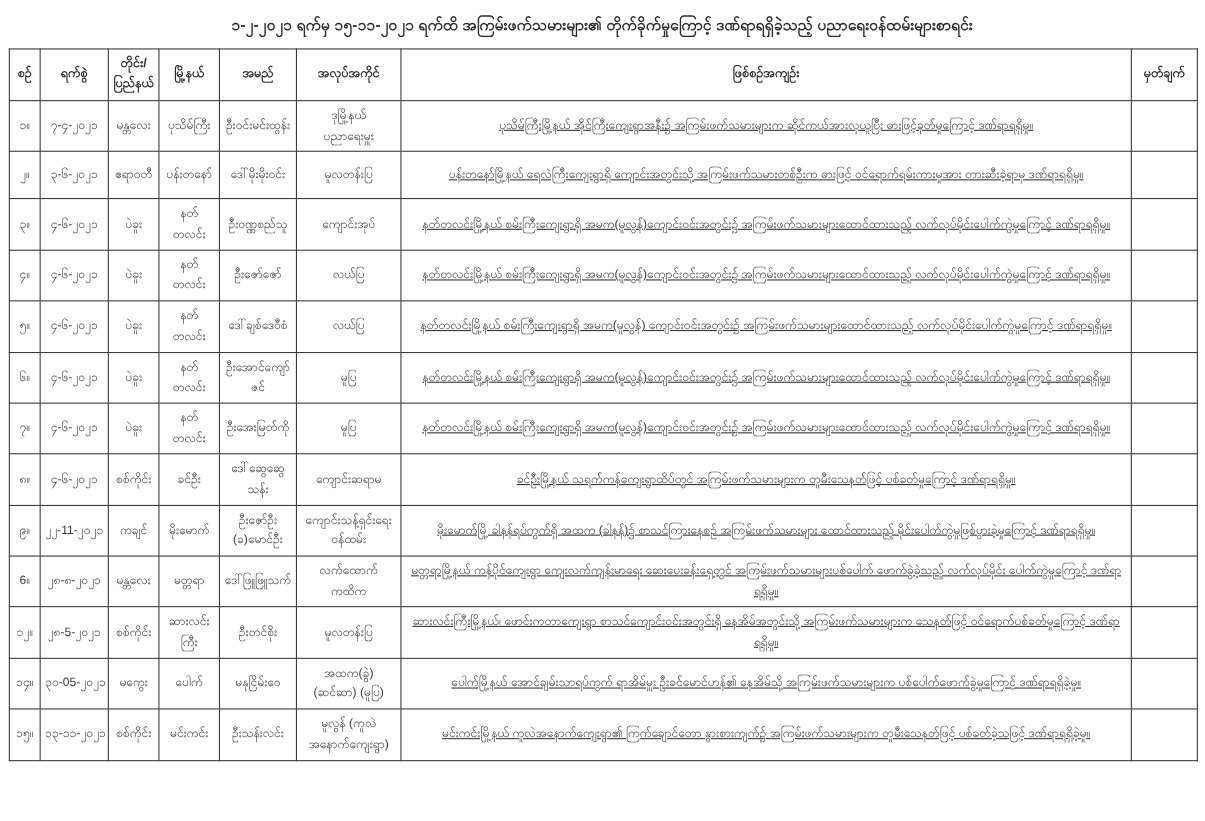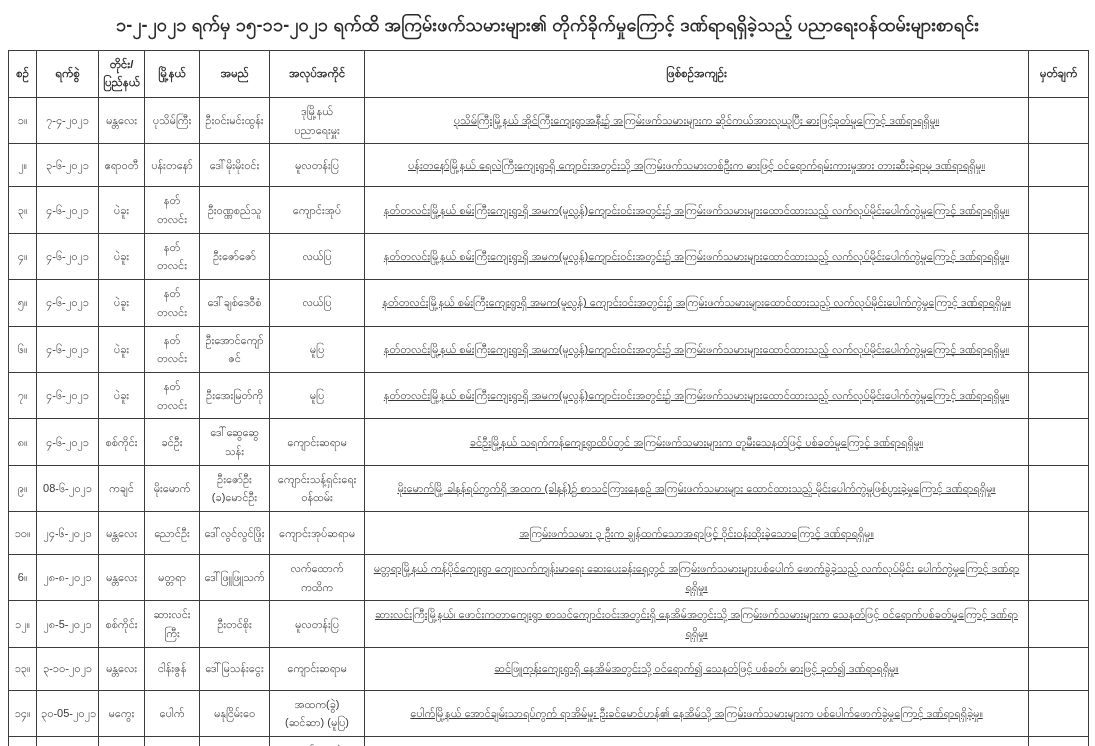--- a/index.html
+++ b/index.html
@@ -12,21 +12,21 @@
   }
   .page {
     width: 1095px;
     height: 746px;
     background: #ffffff;
     overflow: hidden;
   }
   .doc-title {
     text-align: center;
     font-weight: bold;
-    font-size: 18px;
+    font-size: 14px;
     color: #2b2b2b;
     padding: 13px 10px 10px 10px;
     letter-spacing: 0.2px;
   }
   table.report {
     border-collapse: collapse;
     table-layout: fixed;
     width: 1080px;
     margin-left: 8px;
   }
@@ -175,38 +175,28 @@
       <td>၄-၆-၂၀၂၁</td>
       <td>စစ်ကိုင်း</td>
       <td>ခင်ဦး</td>
       <td class="pre">ဒေါ်ဆွေဆွေသန်း</td>
       <td class="pre">ကျောင်းဆရာမ</td>
       <td class="cell-incident">ခင်ဦးမြို့နယ် သရက်ကန်ကျေးရွာထိပ်တွင် အကြမ်းဖက်သမားများက တူမီးသေနတ်ဖြင့် ပစ်ခတ်မှုကြောင့် ဒဏ်ရာရရှိမှု။</td>
       <td></td>
     </tr>
         <tr>
       <td>၉။</td>
-      <td>08-၆-၂၀၂၁</td>
+      <td>၂၂-11-၂၀၂၁</td>
       <td>ကချင်</td>
       <td>မိုးမောက်</td>
       <td class="pre">ဦးဇော်ဦး
 (ခ)မောင်ဦး</td>
       <td class="pre">ကျောင်းသန့်ရှင်းရေး
 ဝန်ထမ်း</td>
       <td class="cell-incident">မိုးမောက်မြို့ ခါနန်ရပ်ကွက်ရှိ အထက (ခါနန်)၌ စာသင်ကြားနေစဉ် အကြမ်းဖက်သမားများ ထောင်ထားသည့် မိုင်းပေါက်ကွဲမှုဖြစ်ပွားခဲ့မှုကြောင့် ဒဏ်ရာရရှိမှု။</td>
-      <td></td>
-    </tr>
-        <tr>
-      <td>၁၀။</td>
-      <td>၂၄-၆-၂၀၂၁</td>
-      <td>မန္တလေး</td>
-      <td>ညောင်ဦး</td>
-      <td class="pre">ဒေါ်လွင်လွင်ဖြိုး</td>
-      <td class="pre">ကျောင်းအုပ်ဆရာမ</td>
-      <td class="cell-incident">အကြမ်းဖက်သမား ၃ ဦးက ချွန်ထက်သောအရာဖြင့် ဝိုင်းဝန်းထိုးခဲ့သောကြောင့် ဒဏ်ရာရရှိမှု။</td>
       <td></td>
     </tr>
         <tr>
       <td>6။</td>
       <td>၂၈-၈-၂၀၂၁</td>
       <td>မန္တလေး</td>
       <td>မတ္တရာ</td>
       <td class="pre">ဒေါ်ဖြူဖြူသက်</td>
       <td class="pre">လက်ထောက်
 ကထိက</td>
@@ -217,30 +207,20 @@
       <td>၁၂။</td>
       <td>၂၈-5-၂၀၂၁</td>
       <td>စစ်ကိုင်း</td>
       <td>ဆားလင်းကြီး</td>
       <td class="pre">ဦးတင်စိုး</td>
       <td class="pre">မူလတန်းပြ</td>
       <td class="cell-incident">ဆားလင်းကြီးမြို့နယ်၊ ဖောင်းကတာကျေးရွာ စာသင်ကျောင်းဝင်းအတွင်းရှိ နေအိမ်အတွင်းသို့ အကြမ်းဖက်သမားများက သေနတ်ဖြင့် ဝင်ရောက်ပစ်ခတ်မှုကြောင့် ဒဏ်ရာရရှိမှု။</td>
       <td></td>
     </tr>
         <tr>
-      <td>၁၃။</td>
-      <td>၃-၁၀-၂၀၂၁</td>
-      <td>မန္တလေး</td>
-      <td>ငါန်းဇွန်</td>
-      <td class="pre">ဒေါ်မြသန်းငွေး</td>
-      <td class="pre">ကျောင်းဆရာမ</td>
-      <td class="cell-incident">ဆင်ဖြူကုန်းကျေးရွာရှိ နေအိမ်အတွင်းသို့ ဝင်ရောက်၍ သေနတ်ဖြင့် ပစ်ခတ်၊ ဓားဖြင့် ခုတ်၍ ဒဏ်ရာရရှိမှု။</td>
-      <td></td>
-    </tr>
-        <tr>
       <td>၁၄။</td>
       <td>၃၀-05-၂၀၂၁</td>
       <td>မကွေး</td>
       <td>ပေါက်</td>
       <td class="pre">မနုငြိမ်းဝေ</td>
       <td class="pre">အထက(ခွဲ)
 (ဆင်ဆာ) (မူပြ)</td>
       <td class="cell-incident">ပေါက်မြို့နယ် အောင်ချမ်းသာရပ်ကွက် ရာအိမ်မှူး ဦးခင်မောင်ဟန်၏ နေအိမ်သို့  အကြမ်းဖက်သမားများက ပစ်ပေါက်ဖောက်ခွဲမှုကြောင့် ဒဏ်ရာရရှိခဲ့မှု။</td>
       <td></td>
     </tr>

